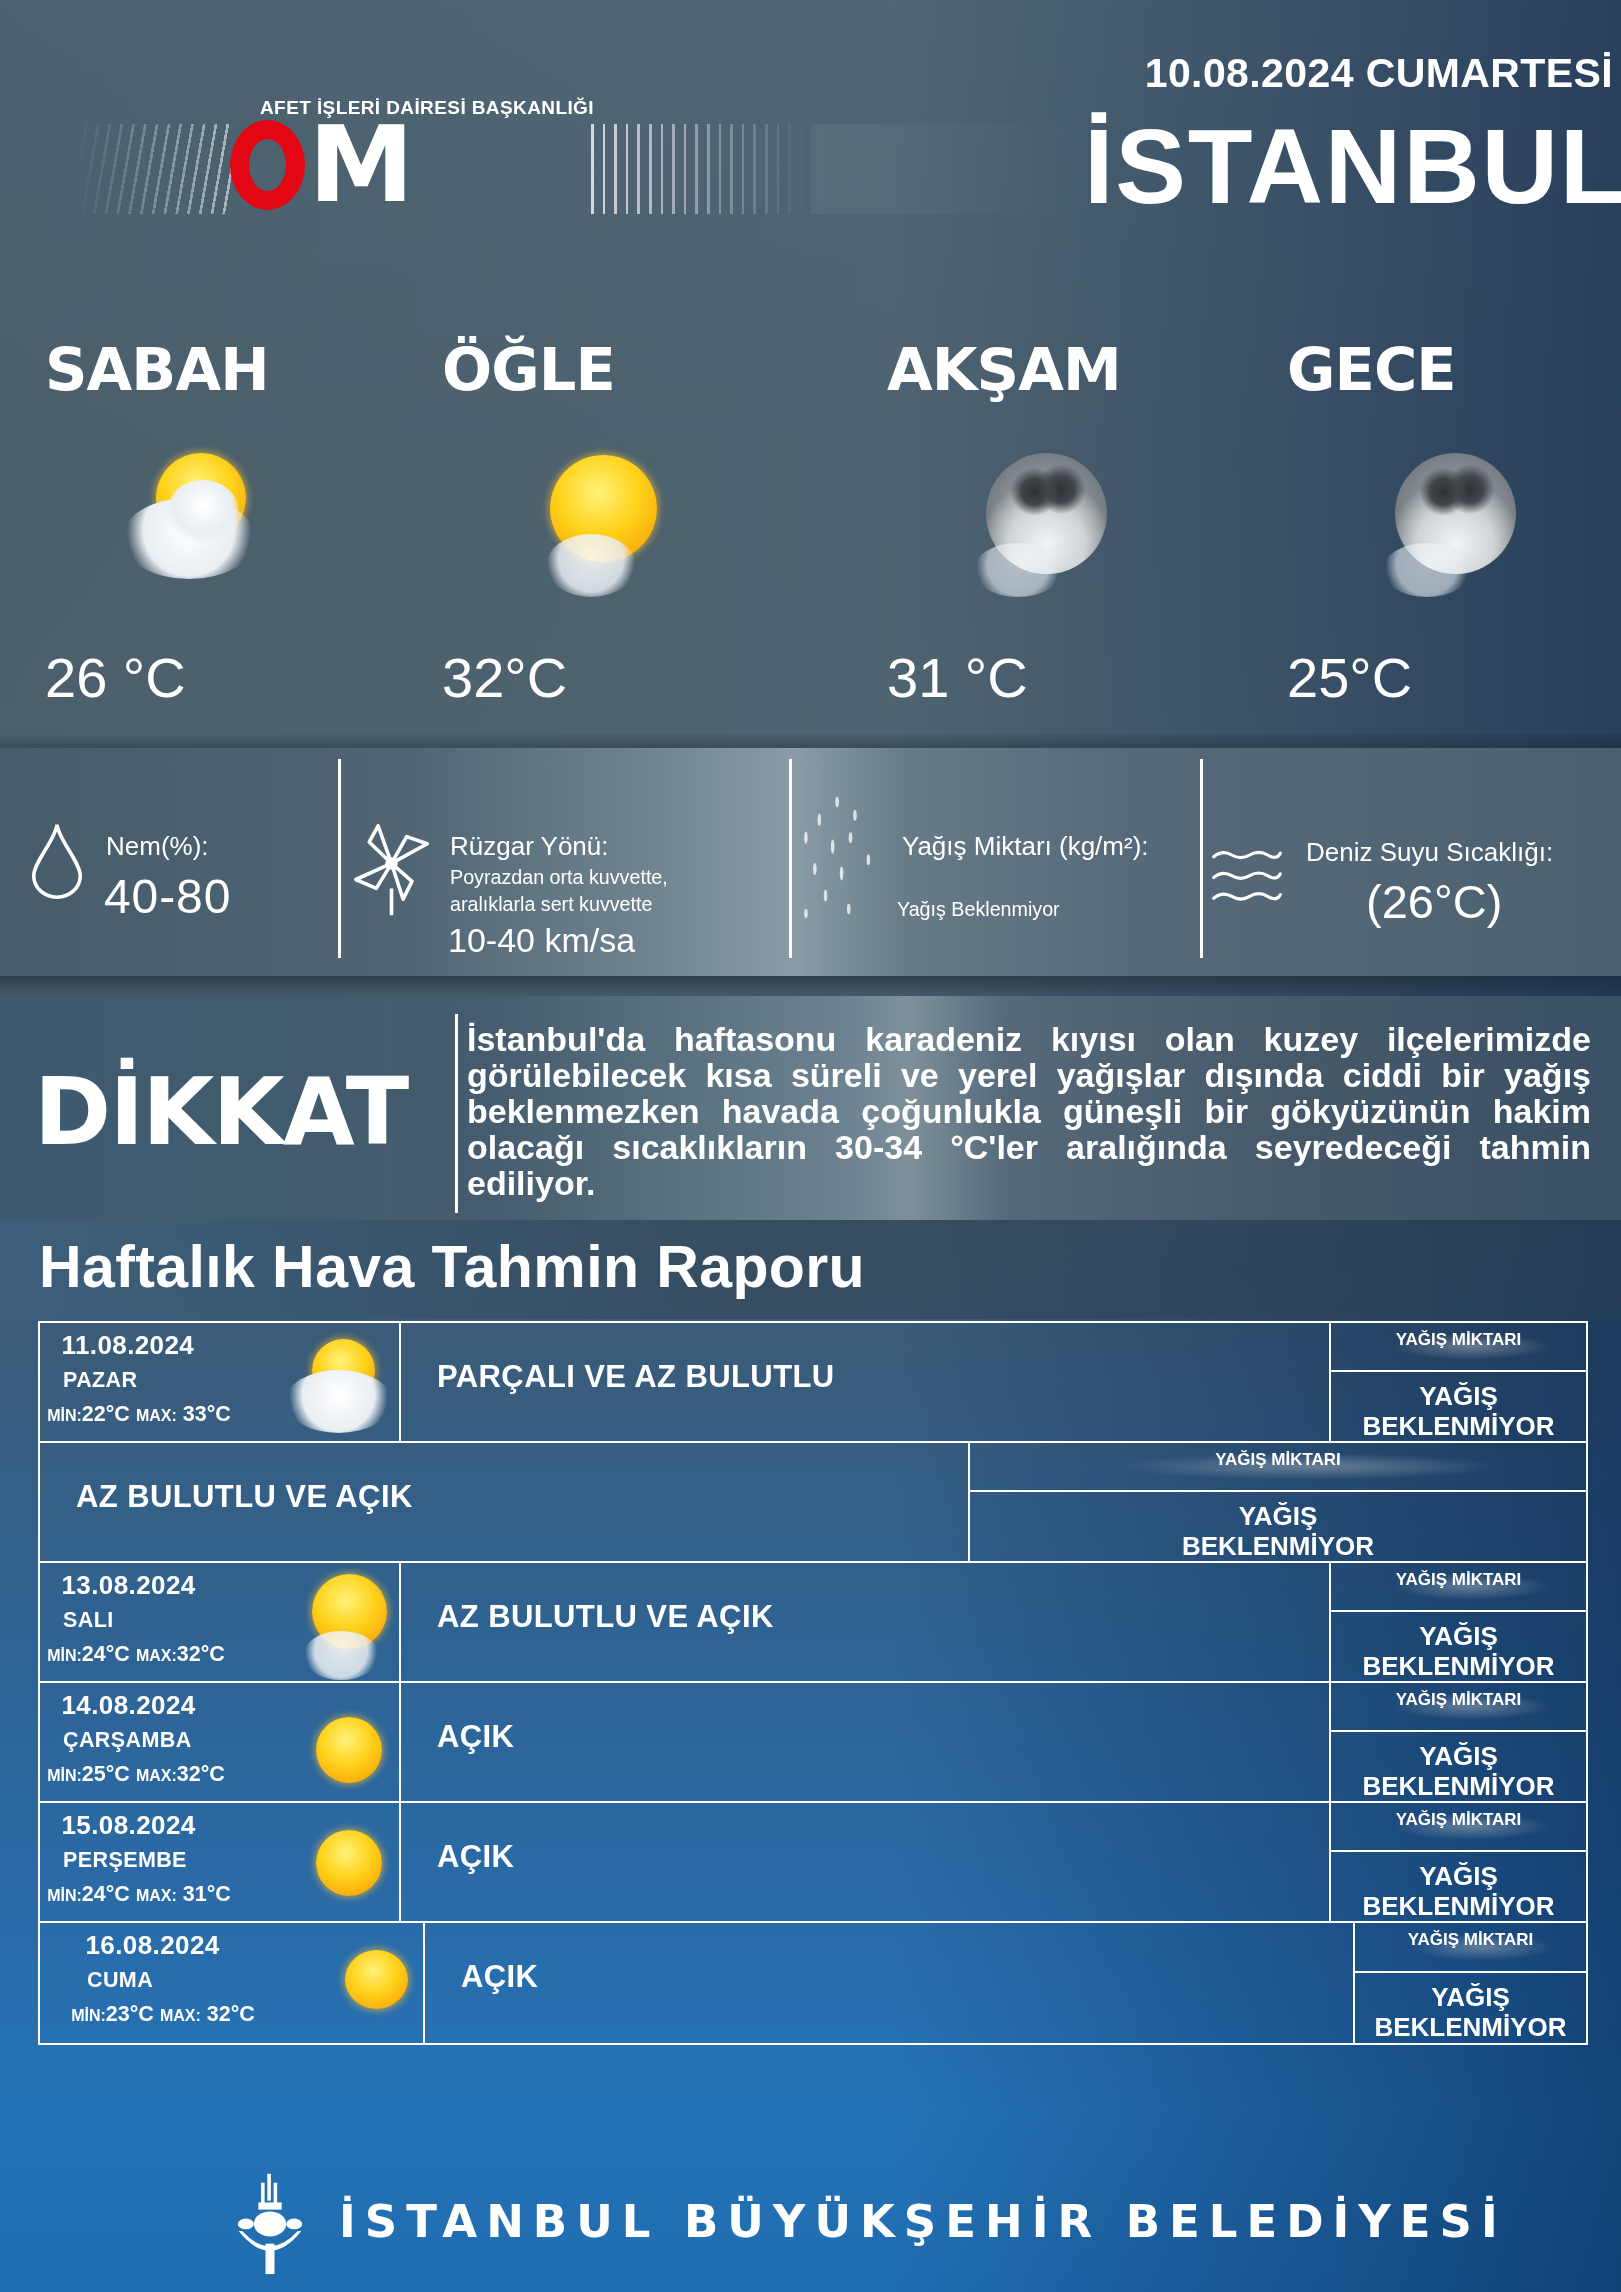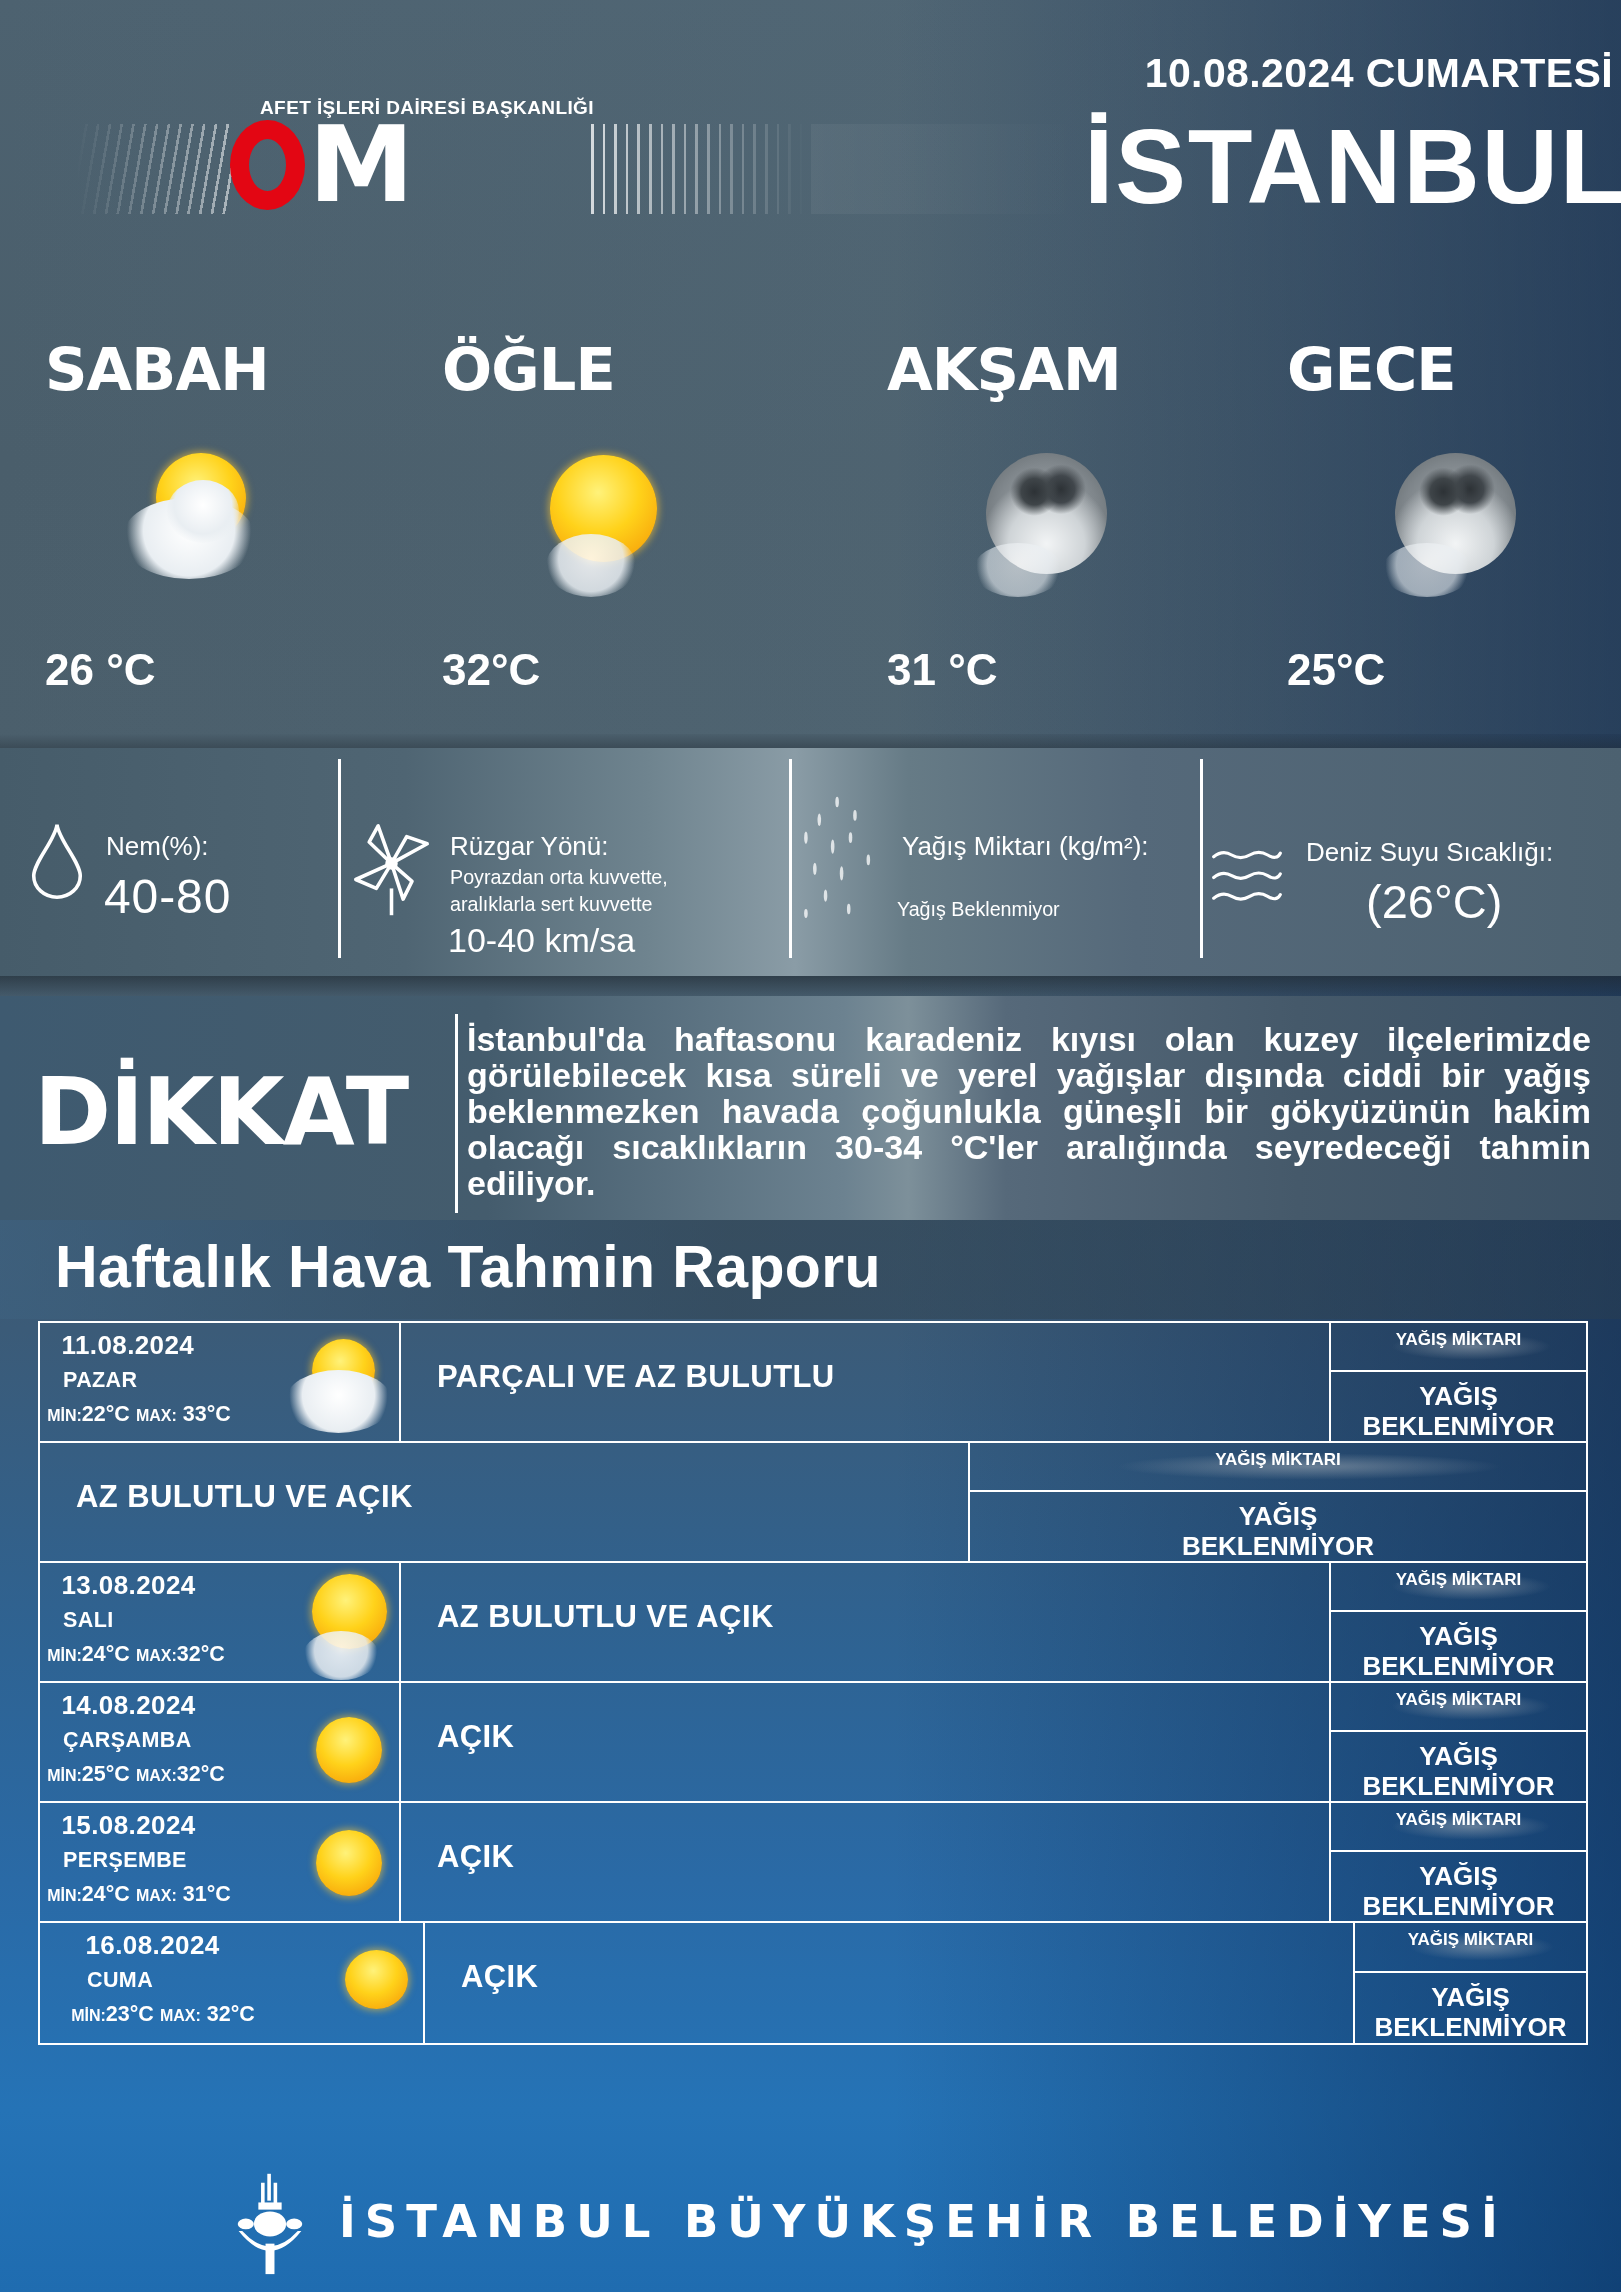--- a/index.html
+++ b/index.html
@@ -53,21 +53,21 @@
             mask-image: linear-gradient(90deg, #000, transparent); }
   .band-right { left: 811px; top: 124px; width: 269px; height: 90px; background: linear-gradient(90deg, rgba(255,255,255,0.05), rgba(255,255,255,0.0)); }
 
   .date-top { right: 9px; top: 50px; font-size: 41px; font-weight: 700; letter-spacing: 0.4px; }
   .city { left: 1084px; top: 113px; font-size: 106px; font-weight: 700; letter-spacing: 1.8px; line-height: 1; }
 
   
   .period { top: 340px; width: 287px; text-align: left; }
   .period .name { font-family: "DejaVu Sans", sans-serif; font-weight: 700; font-size: 59px; letter-spacing: -0.9px; line-height: 1; }
   .period .icon { margin: 45px auto 0; width: 152px; height: 152px; position: relative; }
-  .period .temp { margin-top: 49px; font-size: 44px; font-weight: 700; }
+  .period .temp { margin-top: 49px; font-size: 56px; font-weight: 400; }
 
   .sun {
     position: absolute; border-radius: 50%;
     background: radial-gradient(circle at 45% 35%, #fff27a 0%, #ffd21a 45%, #f7a40a 85%, #e88d05 100%);
     box-shadow: 0 0 7.2px 1.8px rgba(255,200,50,0.55);
   }
   .cloud {
     position: absolute; border-radius: 50%;
     background: radial-gradient(circle at 50% 40%, #ffffff 0%, #e9eef2 55%, rgba(200,210,220,0.0) 75%);
   }
@@ -94,21 +94,21 @@
 
   
   .dikkat-band {
     left: 0; top: 996px; width: 1622px; height: 224px;
     background: linear-gradient(90deg, #3e5a70 0%, #445c6d 30%, #6c8290 52%, #7d909a 56%, #56697a 62%, #45596a 80%, #3a5064 100%);
   }
   .dikkat-title { left: 34px; top: 1066px; font-family: "DejaVu Sans", sans-serif; font-weight: 700; font-size: 93px; letter-spacing: -1.8px; line-height: 1; }
   .dikkat-line { left: 455px; top: 1014px; height: 199px; }
   .dikkat-text { left: 467px; top: 1021px; width: 1124px; font-size: 34px; font-weight: 700; line-height: 36px; text-align: justify; }
 
-  .section-title { left: 39px; top: 1238px; font-size: 59px; font-weight: 700; letter-spacing: 0.4px; line-height: 1; margin-left: 16px; }
+  .section-title { left: 39px; top: 1238px; font-size: 59px; font-weight: 700; letter-spacing: 0.4px; line-height: 1; }
   .title-band { left: 0; top: 1220px; width: 1622px; height: 99px; background: linear-gradient(90deg, rgba(62,98,128,0.6) 0%, rgba(47,64,76,0.5) 45%, rgba(47,64,76,0.35) 100%); }
 
   
   .table { left: 38px; top: 1321px; width: 1550px; border: 2.7px solid #fff; }
   .row { display: flex; height: 120px; border-bottom: 2.7px solid #fff; }
   .row:last-child { border-bottom: none; margin-left: 24px; }
   .c-date { width: 361px; position: relative; border-right: 2.7px solid #fff; }
   .c-desc { width: 930px; border-right: 2.7px solid #fff; display: flex; align-items: flex-start; padding: 36px 0 0 36px; }
   .c-rain { flex: 1; display: flex; flex-direction: column; }
   .rain-head { height: 50px; border-bottom: 2.7px solid #fff; text-align: center; font-size: 17px; font-weight: 700; line-height: 34px;

